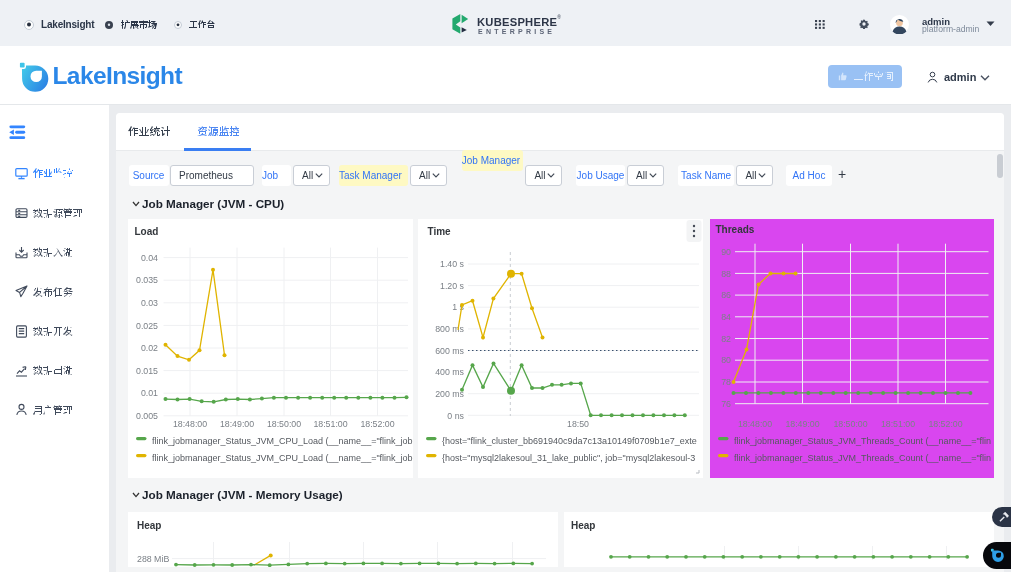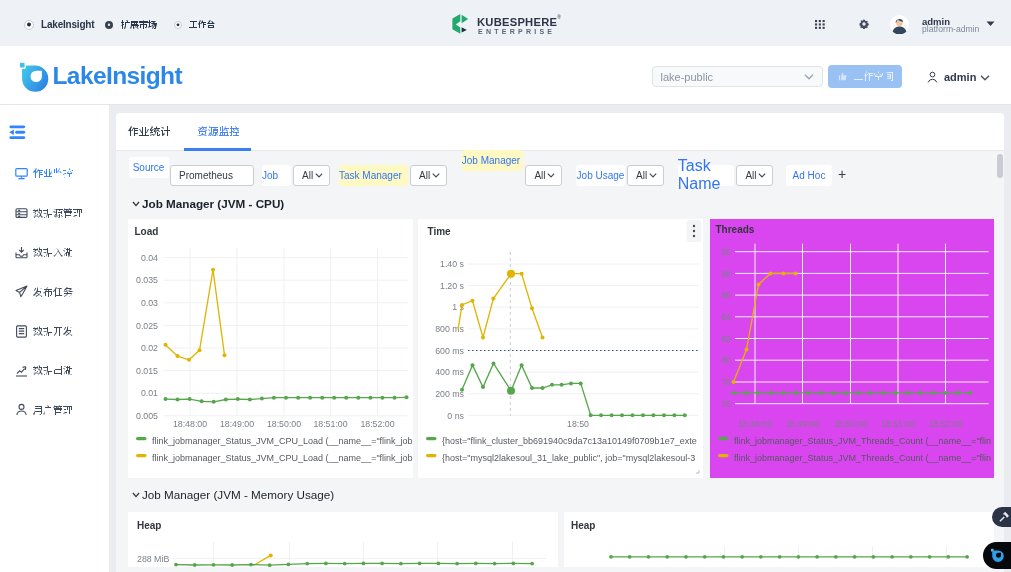--- a/index.html
+++ b/index.html
@@ -70,26 +70,20 @@
 <defs>
         <linearGradient id="lg1" x1="0" y1="0.2" x2="1" y2="0.8">
 <stop offset="0" stop-color="#41c6e9"></stop>
           <stop offset="1" stop-color="#2b7fe4"></stop>
         </linearGradient>
       </defs>
 <path fill="url(#lg1)" d="M4.9 7.6 L18.2 7.6 A 13.1 13.1 0 1 1 5.1 20.7 Z M19.2 12.7 A 5.7 5.7 0 0 0 13.5 18.4 A 5.7 5.7 0 0 0 19.2 24.1 A 5.7 5.7 0 0 0 24.9 18.4 L24.9 12.7 Z"></path>
 <rect x="2.2" y="4.1" width="6.1" height="6.1" rx="1.5" fill="#3fc4e8" stroke="#ffffff" stroke-width="1.4"></rect>
 </svg>
 <div class="abs" style="left:52.5px;top:15.5px;font-size:24.5px;font-weight:bold;color:#2b87e8;letter-spacing:-0.6px">LakeInsight</div>
-<div class="abs row" style="left:651.5px;top:20px;width:171px;height:21px;background:#f8f9fb;border:1px solid #e0e4e9;border-radius:4px;padding:0 8px">
-<span style="font-size:11px;color:#8a94a6">lake-public</span>
-<svg width="10" height="6" viewBox="0 0 10 6" style="margin-left:auto">
-        <path d="M1 0.8 L5 4.8 L9 0.8" stroke="#9aa3b2" stroke-width="1.3" fill="none"></path>
-      </svg>
-</div>
 <div class="abs row" style="left:828px;top:19px;width:74px;height:23px;background:#99c1f4;border-radius:4px;justify-content:center">
 <svg width="11" height="11" viewBox="0 0 24 24" style="margin-right:5px">
         <path fill="#d9e9fd" d="M4 10 h3 v10 h-3 z M9 20 V10 l3-7 a2 2 0 0 1 2 2 l-0.6 4 H19 a2 2 0 0 1 2 2 l-1.5 7 a2.5 2.5 0 0 1-2.5 2 Z" opacity="0.9"></path>
       </svg>
 <svg width="40.8" height="10.8" viewBox="0 0 40.8 10.8" style="display:block">
         <path fill="#e4effd" d="M1 8V9H10V8H5V2H9V2H1V2H5V8Z M16 1C15 2 14 4 13 4C13 5 14 5 14 5C14 4 15 4 15 3H16V10H17V7H20V7H17V5H20V4H17V3H20V2H16C16 2 16 1 16 1ZM13 0C13 2 12 4 11 5C11 5 11 5 11 5C11 5 12 5 12 4V10H13V3C13 2 14 1 14 1Z M26 3C27 4 29 5 29 5L30 5C29 4 28 3 27 3ZM24 3C24 4 22 4 21 5L22 5C23 5 24 4 25 3ZM21 9V9H30V9H26V6H29V5H22V6H25V9ZM25 1C25 1 25 1 25 2H21V4H22V2H29V4H30V2H26C26 1 26 1 26 0Z M32 3V10H32V3ZM32 1C32 1 33 2 33 2L34 2C33 2 33 1 32 1ZM34 6H37V7H34ZM34 4H37V5H34ZM34 3V8H38V3ZM34 1V2H39V9C39 9 39 9 39 9C39 9 38 9 38 9C38 9 38 10 38 10C39 10 39 10 40 10C40 9 40 9 40 9V1Z"></path>
       </svg>
 </div>
 <svg class="abs" width="13" height="14" viewBox="0 0 24 24" style="left:926px;top:24px">
 <g fill="none" stroke="#2f3949" stroke-width="1.8">
@@ -213,21 +207,21 @@
         <path fill="#353f4d" d="M6 1C5 2 4 4 3 5C3 5 4 5 4 5C5 5 5 4 5 3H6V10H7V8H10V7H7V5H10V4H7V3H10V2H6C6 2 6 1 7 1ZM3 0C2 2 1 4 0 5C1 5 1 5 1 6C1 5 1 5 2 5V10H3V3C3 2 4 1 4 1Z M20 3C19 4 19 6 18 7L19 7C19 6 20 5 21 3ZM11 3C12 4 13 6 13 7L14 7C14 6 13 4 12 3ZM17 1V9H15V1H14V9H11V10H21V9H18V1Z M29 6V9C29 10 29 10 30 10C30 10 31 10 31 10C31 10 32 10 32 8C31 8 31 8 31 8C31 9 31 9 31 9C30 9 30 9 30 9C30 9 30 9 30 9V6ZM27 6C27 8 27 9 25 9C25 10 25 10 25 10C27 9 28 8 28 6ZM22 9 22 10C23 9 24 9 26 9L25 8C24 8 23 9 22 9ZM28 1C28 1 28 2 28 2H26V3H28C27 3 26 4 26 4C26 5 26 5 25 5C26 5 26 6 26 6C26 6 27 6 30 5C31 5 31 6 31 6L32 6C31 5 31 4 30 3L29 4C29 4 30 4 30 4L27 5C28 4 28 3 29 3H32V2H29L29 2C29 1 29 1 29 0ZM22 5C22 5 22 5 24 5C23 5 23 6 23 6C22 6 22 7 22 7C22 7 22 7 22 8C22 7 23 7 25 7C25 6 25 6 25 6L24 6C24 5 25 4 26 3L25 3C25 3 24 3 24 4L23 4C24 3 24 2 25 1L24 0C23 2 23 3 22 3C22 4 22 4 22 4C22 4 22 5 22 5Z M33 1C34 2 35 2 35 3L36 2C36 2 35 1 34 1ZM33 4V5H34V8C34 9 34 9 34 9C34 9 34 10 34 10C34 10 35 10 37 8C37 8 37 8 36 7L35 8V4ZM39 0V4H36V5H39V10H40V5H42V4H40V0Z"></path>
       </svg>
     </div>
 <div class="abs" style="left:80.8px;top:13.5px">
       <svg width="42.8" height="11.3" viewBox="0 0 42.8 11.3" style="display:block">
         <path fill="#4e88f2" d="M1 1C2 2 3 2 3 3L4 2C3 1 2 1 1 1ZM1 4 1 5C2 5 3 4 4 4L4 3C2 3 1 4 1 4ZM2 5V8H3V6H8V8H9V5ZM5 7C5 8 4 9 0 10C1 10 1 10 1 10C5 10 6 9 6 7ZM5 9C7 9 9 10 9 10L10 9C9 9 7 8 6 8ZM5 0C5 1 4 2 3 3C4 3 4 3 4 3C5 3 5 3 5 2H6C6 3 5 4 4 5C4 5 4 5 4 5C5 5 6 4 7 3C8 4 8 5 10 5C10 5 10 5 10 4C9 4 8 3 7 3L7 2H9C9 2 8 3 8 3L9 3C9 3 10 2 10 1L9 1L9 1H6C6 1 6 1 6 1Z M17 5H20V6H17ZM17 4H20V4H17ZM16 7C16 8 15 9 15 9C15 9 15 10 16 10C16 9 17 8 17 7ZM19 7C19 8 20 9 20 10L21 9C21 9 20 8 20 7ZM12 1C12 2 13 2 13 2L14 2C14 1 13 1 12 0ZM11 4C12 4 12 5 13 5L13 4C13 4 12 4 12 3ZM11 10 12 10C13 9 13 8 14 7L13 6C12 7 12 9 11 10ZM14 1V4C14 6 14 8 13 10C13 10 14 10 14 10C15 9 15 6 15 4V2H21V1ZM18 2C18 2 17 3 17 3H16V7H18V9C18 9 18 9 17 9C17 9 17 9 16 9C17 10 17 10 17 10C17 10 18 10 18 10C19 10 19 10 19 9V7H21V3H18L19 2Z M28 4C29 4 30 5 30 6L31 5C31 5 30 4 29 3ZM25 0V6H26V0ZM23 1V5H24V1ZM28 0C28 2 27 3 26 4C26 4 27 5 27 5C27 4 28 4 28 3H32V2H28C29 1 29 1 29 1ZM23 6V9H22V10H32V9H31V6ZM24 9V7H25V9ZM26 9V7H27V9ZM28 9V7H30V9Z M39 4C40 4 41 5 41 6L42 5C42 4 41 4 40 3ZM38 3C38 4 37 4 36 5C36 5 36 5 37 6C37 5 38 4 39 3ZM34 0V2H33V3H34V6C33 6 33 6 32 6L33 7L34 7V9C34 9 34 9 34 9C33 9 33 9 33 9C33 10 33 10 33 10C34 10 34 10 34 10C35 10 35 10 35 9V6L36 6L36 5L35 5V3H36V2H35V0ZM36 9V10H42V9H40V7H42V6H36V7H39V9ZM38 1C38 1 39 1 39 2H36V4H37V3H41V3H42V2H40C40 1 39 1 39 0Z"></path>
       </svg>
     </div>
 <div class="abs" style="left:68px;top:35.5px;width:67px;height:2.5px;background:#3a7ef2"></div>
 <div class="abs" style="left:881px;top:41px;width:6px;height:24px;background:#c9cdd3;border-radius:3px"></div>
-<div class="abs row" style="left:12.5px;top:44px;width:40px;height:21.5px;background:#fff;border-radius:3px;justify-content:center">
+<div class="abs row" style="left:12.5px;top:52px;width:40px;height:21.5px;background:#fff;border-radius:3px;justify-content:center">
       <span style="font-size:10px;color:#3274f6">Source</span>
     </div>
 <div class="abs row" style="left:54px;top:52px;width:84px;height:21.5px;background:#fff;border:1px solid #c9ced6;border-radius:3px;padding:0 20px 0 8px">
 <span style="font-size:10px;color:#323a45">Prometheus</span>
 <svg width="8" height="5" viewBox="0 0 8 5" style="margin-left:auto">
         <path d="M0.8 0.7 L4 3.9 L7.2 0.7" stroke="#434b57" stroke-width="1.2" fill="none"></path>
       </svg>
     </div>
 <div class="abs row" style="left:146px;top:52px;width:29px;height:21.5px;background:#fff;border-radius:3px;justify-content:flex-start">
       <span style="font-size:10px;color:#3274f6">Job</span>
@@ -259,40 +253,40 @@
 <div class="abs row" style="left:460px;top:52px;width:49px;height:21.5px;background:#fff;border-radius:3px;justify-content:center">
       <span style="font-size:10px;color:#3274f6">Job Usage</span>
     </div>
 <div class="abs row" style="left:511px;top:52px;width:37px;height:21.5px;background:#fff;border:1px solid #c9ced6;border-radius:3px;padding:0 6px 0 8px">
 <span style="font-size:10px;color:#323a45">All</span>
 <svg width="8" height="5" viewBox="0 0 8 5" style="margin-left:auto">
         <path d="M0.8 0.7 L4 3.9 L7.2 0.7" stroke="#434b57" stroke-width="1.2" fill="none"></path>
       </svg>
     </div>
 <div class="abs row" style="left:561.8px;top:52px;width:56.6px;height:21.5px;background:#fff;border-radius:3px;justify-content:center">
-      <span style="font-size:16px;color:#3274f6">Task Name</span>
+      <span style="font-size:10px;color:#3274f6">Task Name</span>
     </div>
 <div class="abs row" style="left:620.4px;top:52px;width:37px;height:21.5px;background:#fff;border:1px solid #c9ced6;border-radius:3px;padding:0 6px 0 8px">
 <span style="font-size:10px;color:#323a45">All</span>
 <svg width="8" height="5" viewBox="0 0 8 5" style="margin-left:auto">
         <path d="M0.8 0.7 L4 3.9 L7.2 0.7" stroke="#434b57" stroke-width="1.2" fill="none"></path>
       </svg>
     </div>
 <div class="abs row" style="left:670px;top:52px;width:46px;height:21.5px;background:#fff;border-radius:3px;justify-content:center">
       <span style="font-size:10px;color:#3274f6">Ad Hoc</span>
     </div>
 <div class="abs" style="left:722px;top:53.5px;font-size:14px;color:#323a45">+</div>
 <svg class="abs" width="8" height="6" viewBox="0 0 8 6" style="left:16px;top:88px">
       <path d="M1 1 L4 4.6 L7 1" stroke="#333" stroke-width="1.3" fill="none"></path>
     </svg>
 <div class="abs" style="left:26px;top:84px;font-size:11.7px;font-weight:bold;color:#1b212b">Job Manager (JVM - CPU)</div>
 <svg class="abs" width="8" height="6" viewBox="0 0 8 6" style="left:16px;top:379px">
       <path d="M1 1 L4 4.6 L7 1" stroke="#333" stroke-width="1.3" fill="none"></path>
     </svg>
-<div class="abs" style="left:26px;top:375px;font-size:11.7px;font-weight:normal;color:#1b212b">Job Manager (JVM - Memory Usage)</div>
+<div class="abs" style="left:26px;top:375px;font-size:11.7px;font-weight:bold;color:#1b212b">Job Manager (JVM - Memory Usage)</div>
 </div>
 <div class="abs" style="left:127.5px;top:218.5px;width:285.5px;height:259px;background:#ffffff;overflow:hidden">
 <svg width="285.5" height="259" viewBox="0 0 285.5 259" style="display:block">
 <g font-family="Liberation Sans, sans-serif">
 <text x="6.5" y="16" font-size="10" font-weight="bold" fill="#33373c">Load</text>
         <line x1="35.5" y1="38.6" x2="280" y2="38.6" stroke="#eff0f2" stroke-width="1"></line>
         <text x="30" y="41.8" font-size="8.8" fill="#7b8087" text-anchor="end">0.04</text>
         <line x1="35.5" y1="61.2" x2="280" y2="61.2" stroke="#eff0f2" stroke-width="1"></line>
         <text x="30" y="64.4" font-size="8.8" fill="#7b8087" text-anchor="end">0.035</text>
         <line x1="35.5" y1="83.8" x2="280" y2="83.8" stroke="#eff0f2" stroke-width="1"></line>

